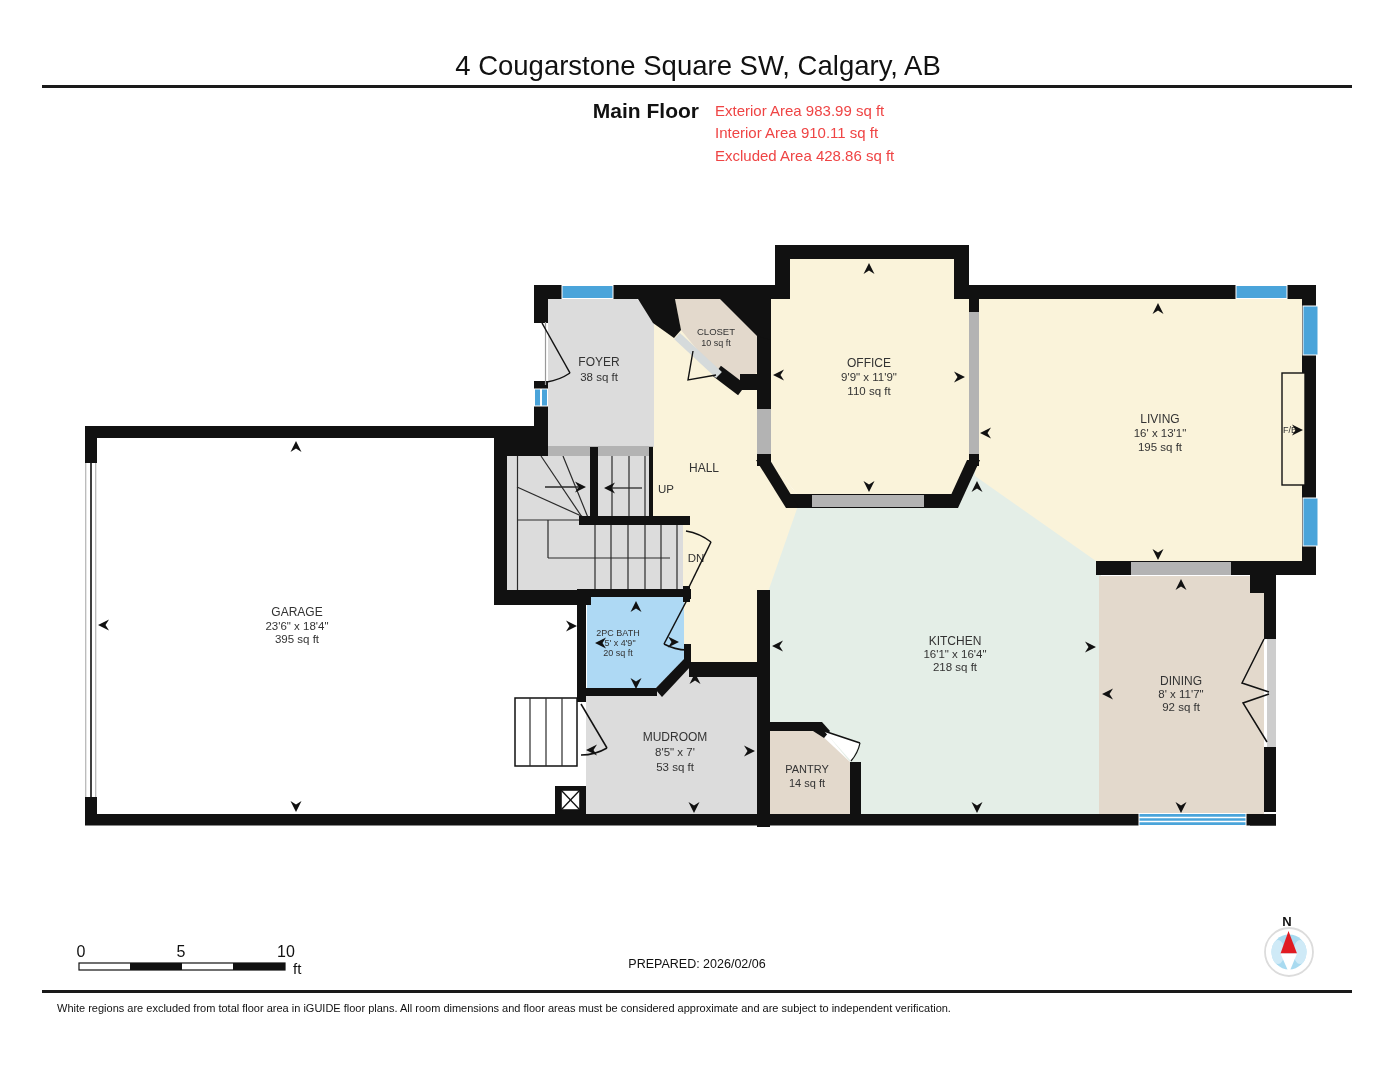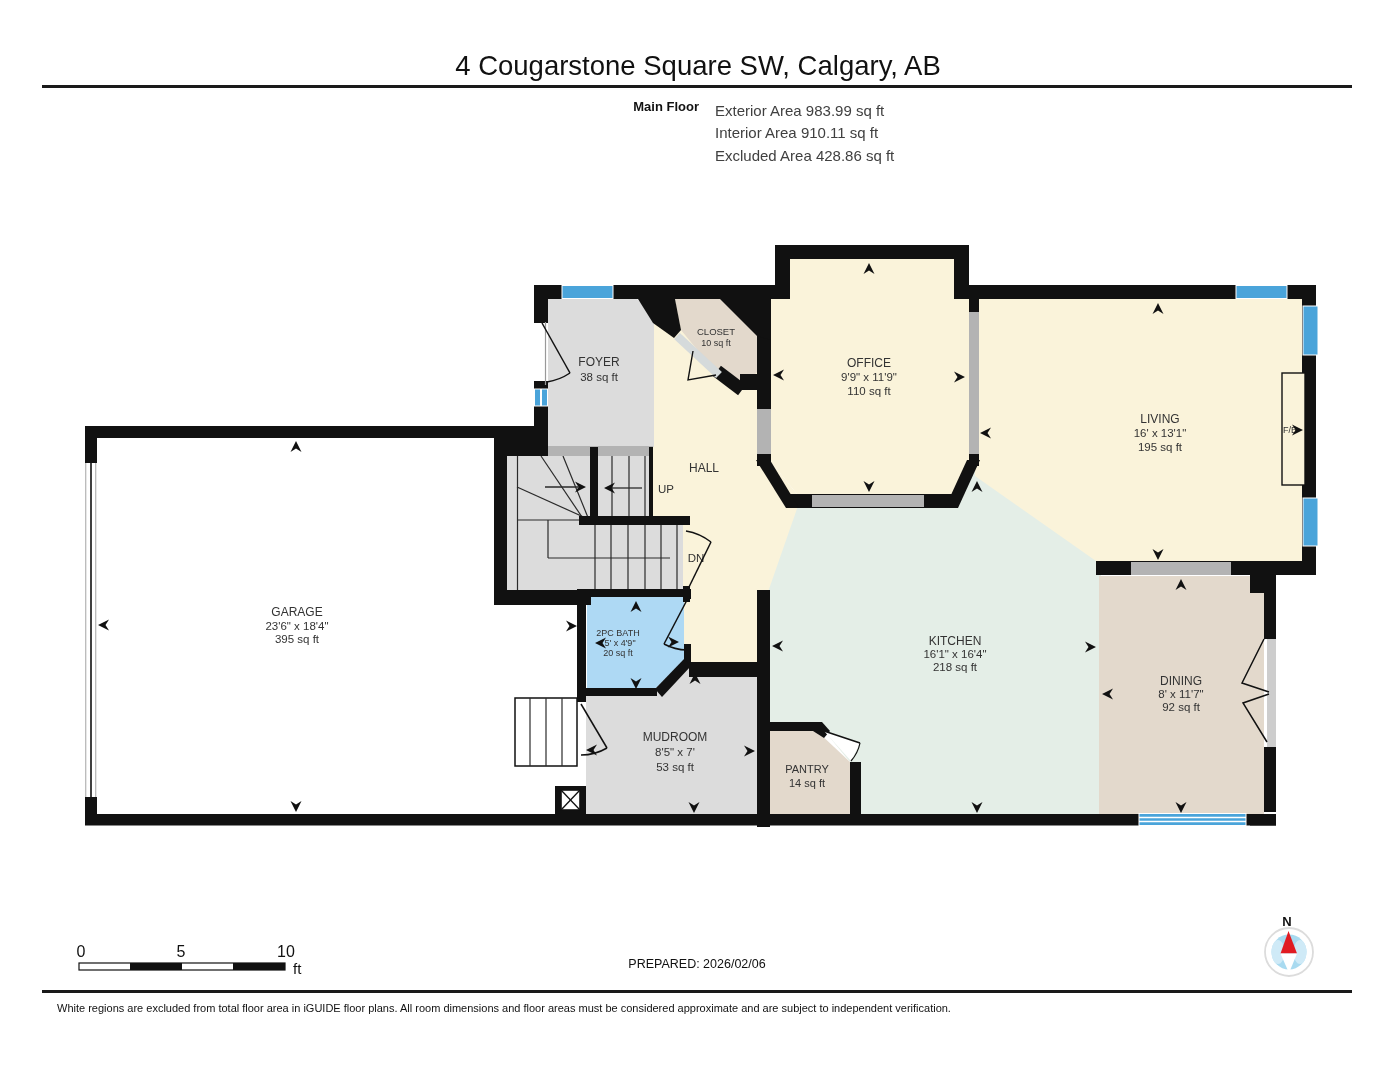--- a/index.html
+++ b/index.html
@@ -8,23 +8,23 @@
   .abs{position:absolute;}
 </style>
 </head>
 <body>
 <div id="page">
 
   <div class="abs" style="left:0;top:50px;width:1396px;text-align:center;font-size:27.5px;font-weight:normal;color:#111;">4 Cougarstone Square SW, Calgary, AB</div>
 
   <div class="abs" style="left:42px;top:85px;width:1310px;height:3px;background:#1a1a1a;"></div>
 
-  <div class="abs" style="left:499px;top:99px;width:200px;text-align:right;font-size:13px;font-weight:bold;color:#111;">Main Floor</div>
-
-  <div class="abs" style="left:715px;top:100px;font-size:15px;color:#404040;line-height:22.3px;">Exterior Area 983.99 sq ft<br>Interior Area 910.11 sq ft<br>Excluded Area 428.86 sq ft</div>
+  <div class="abs" style="left:499px;top:99px;width:200px;text-align:right;font-size:21px;font-weight:bold;color:#111;">Main Floor</div>
+
+  <div class="abs" style="left:715px;top:100px;font-size:15px;color:#ef4444;line-height:22.3px;">Exterior Area 983.99 sq ft<br>Interior Area 910.11 sq ft<br>Excluded Area 428.86 sq ft</div>
 
   <svg class="abs" style="left:0;top:0;" width="1396" height="1080" viewBox="0 0 1396 1080">
 
     <g>
         <polygon points="652,299 771,299 771,462 801,499 770,592 770,662 652,662" fill="#faf3da"></polygon>
        <text x="704" y="472" font-size="12" fill="#333" text-anchor="middle">HALL</text>
       </g>
 
     <g>
         <polygon points="768,592 799,503 810,508 950,508 975,470 1096,555 1101,562 1101,815 861,815 861,762 850,762 817,722 770,722" fill="#e4eee7"></polygon>

